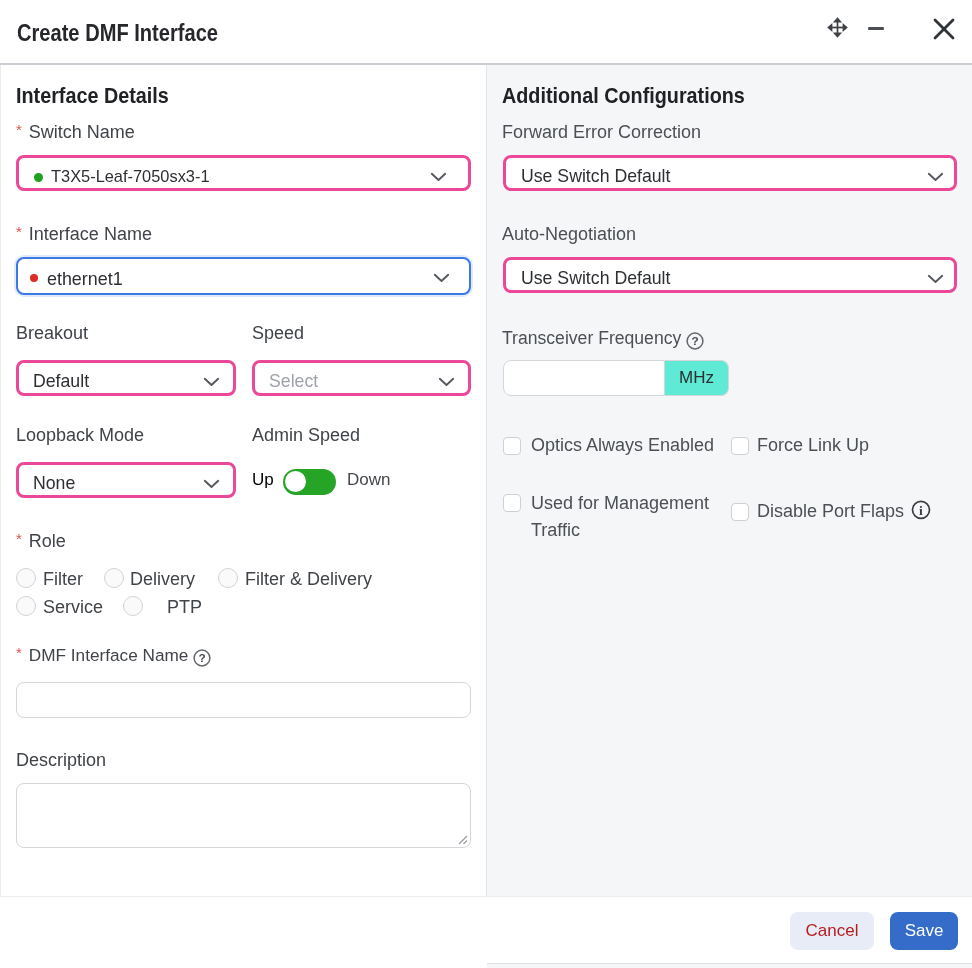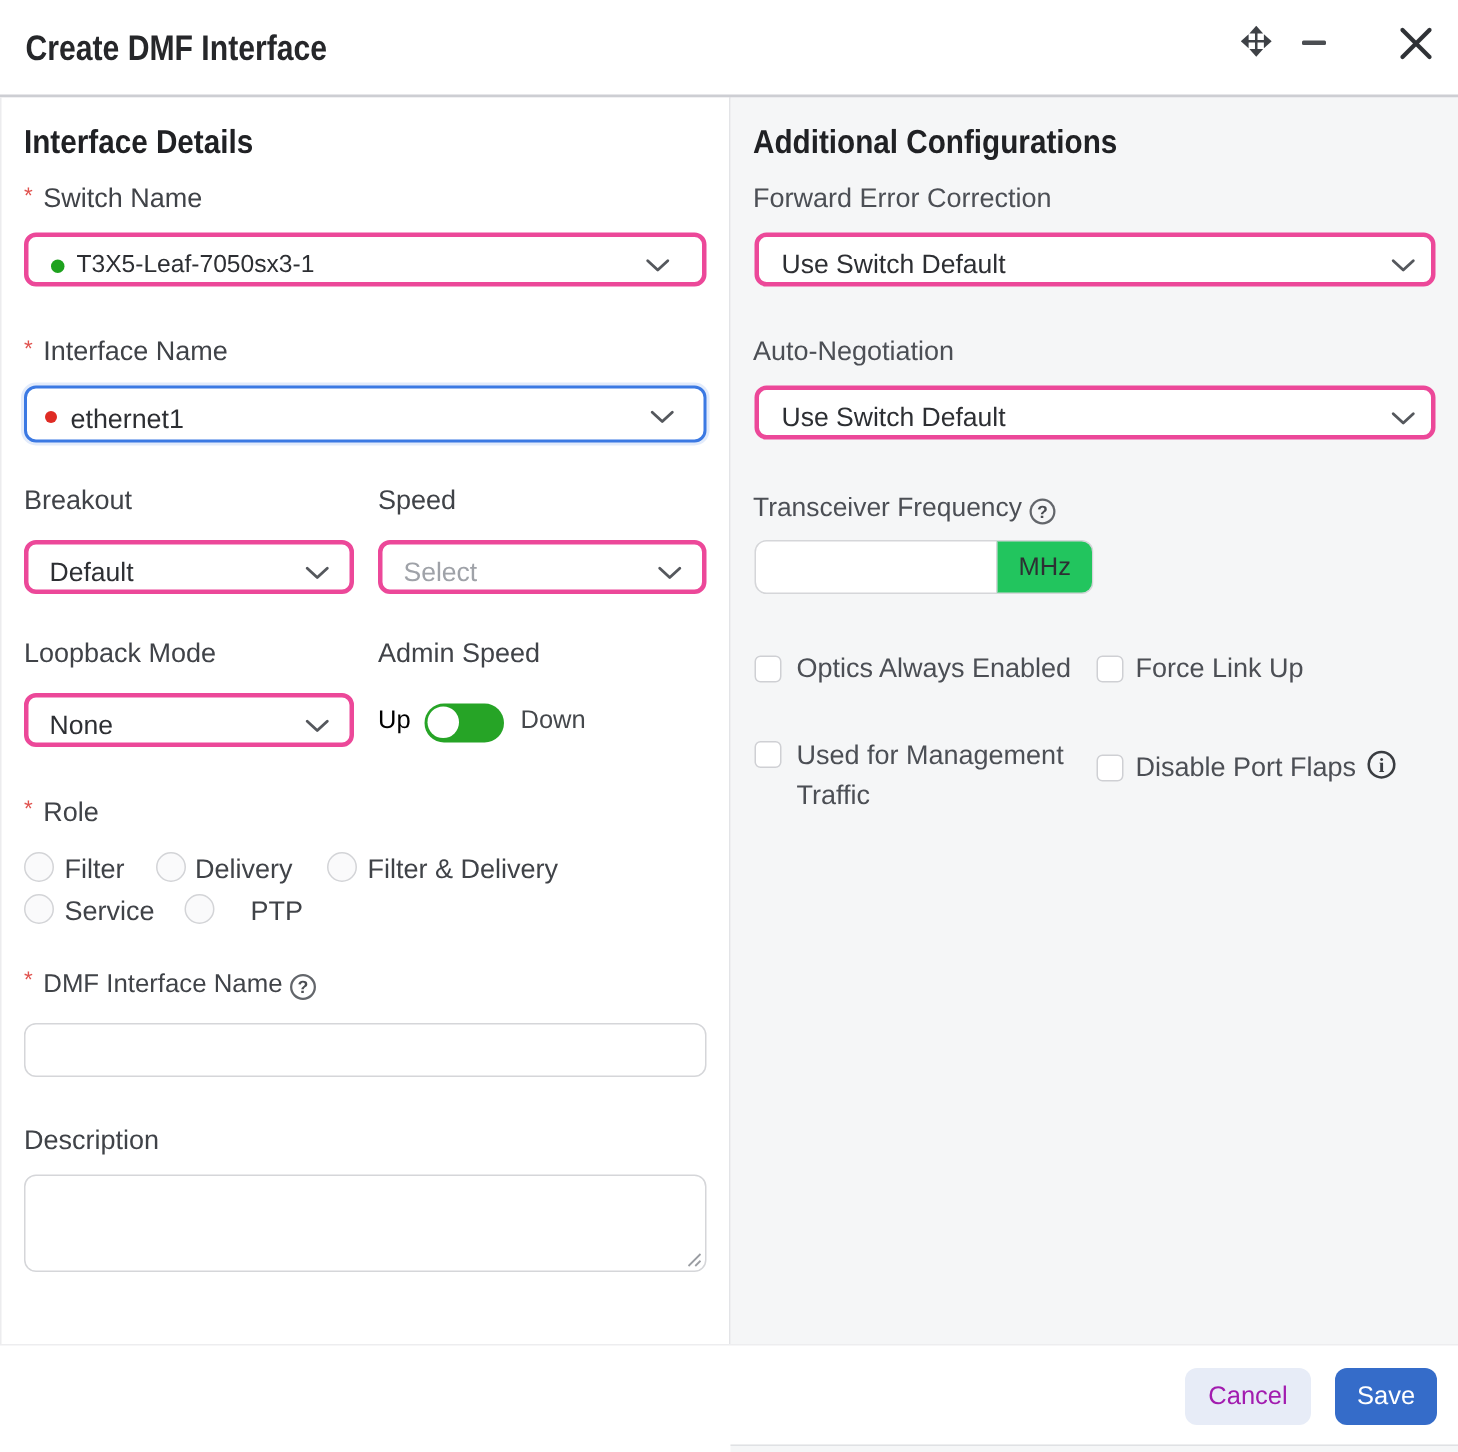--- a/index.html
+++ b/index.html
@@ -161,35 +161,35 @@
         <path d="M1.8 1.8 L8.5 8 L15.2 1.8" fill="none" stroke="#55585d" stroke-width="1.9" stroke-linecap="round" stroke-linejoin="round"></path>
       </svg>
   </div>
 
   <div class="abs lbl-r" style="left:502px; top:328px; font-size:17.6px">Transceiver Frequency</div>
   <svg class="abs" style="left:685.5px; top:332px" width="18" height="18" viewBox="0 0 18 18">
     <circle cx="9" cy="9" r="7.9" fill="none" stroke="#63666b" stroke-width="1.5"></circle>
     <text x="9" y="13.2" font-size="11.8" font-weight="700" fill="#4a4d52" text-anchor="middle" font-family="Liberation Sans">?</text>
   </svg>
   <div class="input" style="left:503px; top:360px; width:162px; height:36px; border-radius:8px 0 0 8px"></div>
-  <div class="input" style="left:665px; top:360px; width:64px; height:36px; border-radius:0 8px 8px 0; border-left:none; background:#22c55e">
+  <div class="input" style="left:665px; top:360px; width:64px; height:36px; border-radius:0 8px 8px 0; border-left:none; background:#5eead4">
     <span style="position:absolute; left:0; right:0; top:7px; text-align:center; font-size:17px; color:#2d2f33">MHz</span>
   </div>
 
   <div class="cb" style="left:503px; top:437px"></div>
   <div class="abs lbl-r" style="left:531px; top:435px">Optics Always Enabled</div>
   <div class="cb" style="left:731px; top:437px"></div>
   <div class="abs lbl-r" style="left:757px; top:435px">Force Link Up</div>
 
   <div class="cb" style="left:503px; top:494px"></div>
   <div class="abs lbl-r" style="left:531px; top:490px; line-height:26.5px">Used for Management<br>Traffic</div>
   <div class="cb" style="left:731px; top:503px"></div>
   <div class="abs lbl-r" style="left:757px; top:501px">Disable Port Flaps</div>
   <svg class="abs" style="left:910.5px; top:499.5px" width="20" height="20" viewBox="0 0 20 20">
     <circle cx="10" cy="9.8" r="8.5" fill="none" stroke="#3a3d41" stroke-width="1.7"></circle>
     <text x="10" y="14.6" font-size="13.5" font-weight="700" fill="#3a3d41" text-anchor="middle" font-family="Liberation Serif">i</text>
   </svg>
 
   <div class="abs" id="footer"></div>
-  <div class="btn" style="left:790px; top:912px; width:84px; background:#e7ecf7; color:#a21caf">Cancel</div>
+  <div class="btn" style="left:790px; top:912px; width:84px; background:#e7ecf7; color:#b91c1c">Cancel</div>
   <div class="btn" style="left:890px; top:912px; width:68px; background:#356cc9; color:#fff">Save</div>
   <div class="abs" id="bstrip"></div>
 </div>
 
 </body></html>

